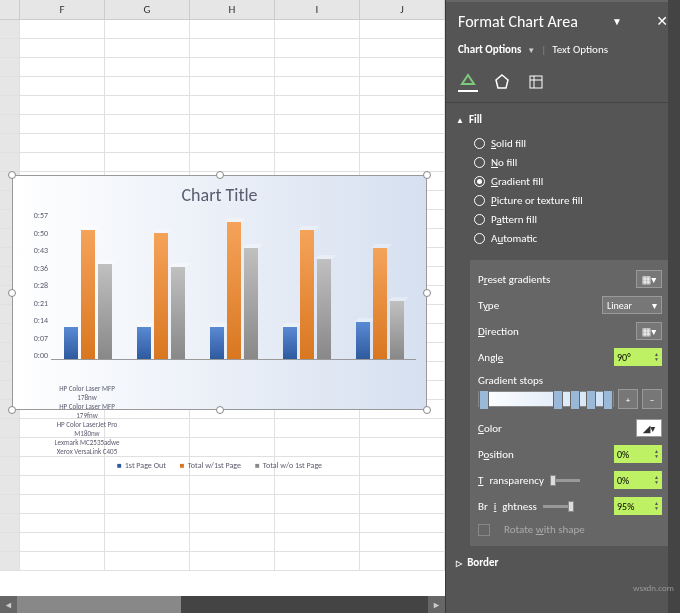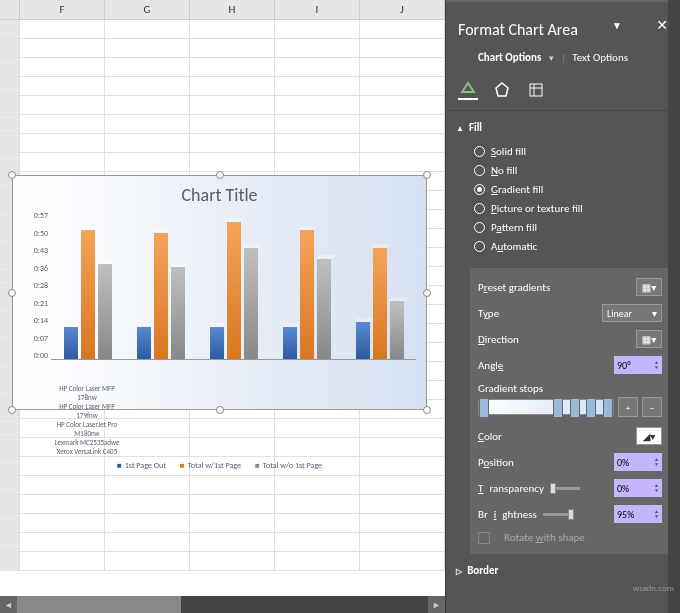--- a/index.html
+++ b/index.html
@@ -38,23 +38,23 @@
     
     
     .hscroll { position: absolute; bottom: 0; left: 0; width: 445px; height: 17px; background: #555; display: flex; }
     .scroll-arrow { width: 17px; height: 17px; background: #666; color: #ccc; text-align: center; font-size: 9px; line-height: 17px; }
     .scroll-track { flex: 1; background: #444; position: relative; }
     .scroll-thumb { position: absolute; height: 100%; background: #888; }
     
     
     .pane { position: absolute; left: 445px; top: 0; width: 235px; height: 613px; background: #555; color: #fff; border-left: 1px solid #3a3a3a; display: flex; flex-direction: column; }
     .pane-header { padding: 10px 12px; display: flex; align-items: center; justify-content: space-between; border-top: 2px solid #666; }
-    .pane-title { font-size: 16px; font-weight: 300; color: #fff; margin-top: 8px; }
+    .pane-title { font-size: 16px; font-weight: 300; color: #fff; }
     .pane-close { font-size: 14px; color: #fff; cursor: pointer; }
-    .tab-row { display: flex; gap: 6px; padding: 0 12px 8px; font-size: 11px; align-items: center; margin-left: 20px; }
+    .tab-row { display: flex; gap: 6px; padding: 0 12px 8px; font-size: 11px; align-items: center; }
     .tab { color: #fff; padding: 2px 0; }
     .tab.active { font-weight: 600; }
     .tab-sep { color: #888; }
     .icon-row { display: flex; gap: 14px; padding: 6px 12px 10px; border-bottom: 1px solid #444; }
     .icon-btn { width: 20px; height: 20px; display: flex; align-items: center; justify-content: center; }
     .icon-btn.active { border-bottom: 2px solid #fff; }
     
     .pane-body { flex: 1; overflow-y: auto; padding: 4px 0; }
     .section-hdr { display: flex; align-items: center; gap: 5px; padding: 6px 10px; font-size: 11px; font-weight: 600; cursor: pointer; }
     .expander { font-size: 8px; }
@@ -63,21 +63,21 @@
     .radio-item { display: flex; align-items: center; gap: 6px; font-size: 11px; padding: 3px 0; color: #fff; }
     .radio { width: 11px; height: 11px; border: 1px solid #fff; border-radius: 50%; display: inline-flex; align-items: center; justify-content: center; }
     .radio.checked::after { content: ''; width: 5px; height: 5px; background: #fff; border-radius: 50%; }
     .ul { text-decoration: underline; }
     
     .ctrl-block { background: #666; margin: 4px 10px 4px 24px; padding: 6px 8px; font-size: 11px; }
     .ctrl-row { display: flex; justify-content: space-between; align-items: center; padding: 4px 0; }
     .ctrl-label { color: #fff; }
     .drop-btn { width: 60px; height: 18px; background: #777; border: 1px solid #999; font-size: 10px; color: #fff; display: flex; align-items: center; justify-content: space-between; padding: 0 4px; }
     .drop-btn.small { width: 26px; justify-content: center; }
-    .spinner { width: 48px; height: 18px; background: #c4b5fd; color: #000; font-size: 10px; display: flex; align-items: center; padding: 0 3px; justify-content: space-between; }
+    .spinner { width: 48px; height: 18px; background: #bef264; color: #000; font-size: 10px; display: flex; align-items: center; padding: 0 3px; justify-content: space-between; }
     .spin-arrows { display: flex; flex-direction: column; font-size: 5px; line-height: 5px; color: #555; }
     
     .stops-bar { height: 16px; background: linear-gradient(to right, #fff, #cfe0f5); margin: 4px 0; position: relative; border: 1px solid #888; }
     .stop-handle { position: absolute; top: -2px; width: 10px; height: 20px; background: #9ab8d8; border: 1px solid #666; }
     .stops-row { display: flex; align-items: center; gap: 4px; }
     .stop-add-btn { width: 20px; height: 20px; background: #777; border: 1px solid #999; font-size: 9px; color: #fff; display: flex; align-items: center; justify-content: center; }
     
     .slider-row { display: flex; align-items: center; gap: 6px; }
     .slider-track { width: 30px; height: 3px; background: #999; position: relative; }
     .slider-thumb { position: absolute; top: -4px; width: 6px; height: 11px; background: #ddd; border: 1px solid #888; }

